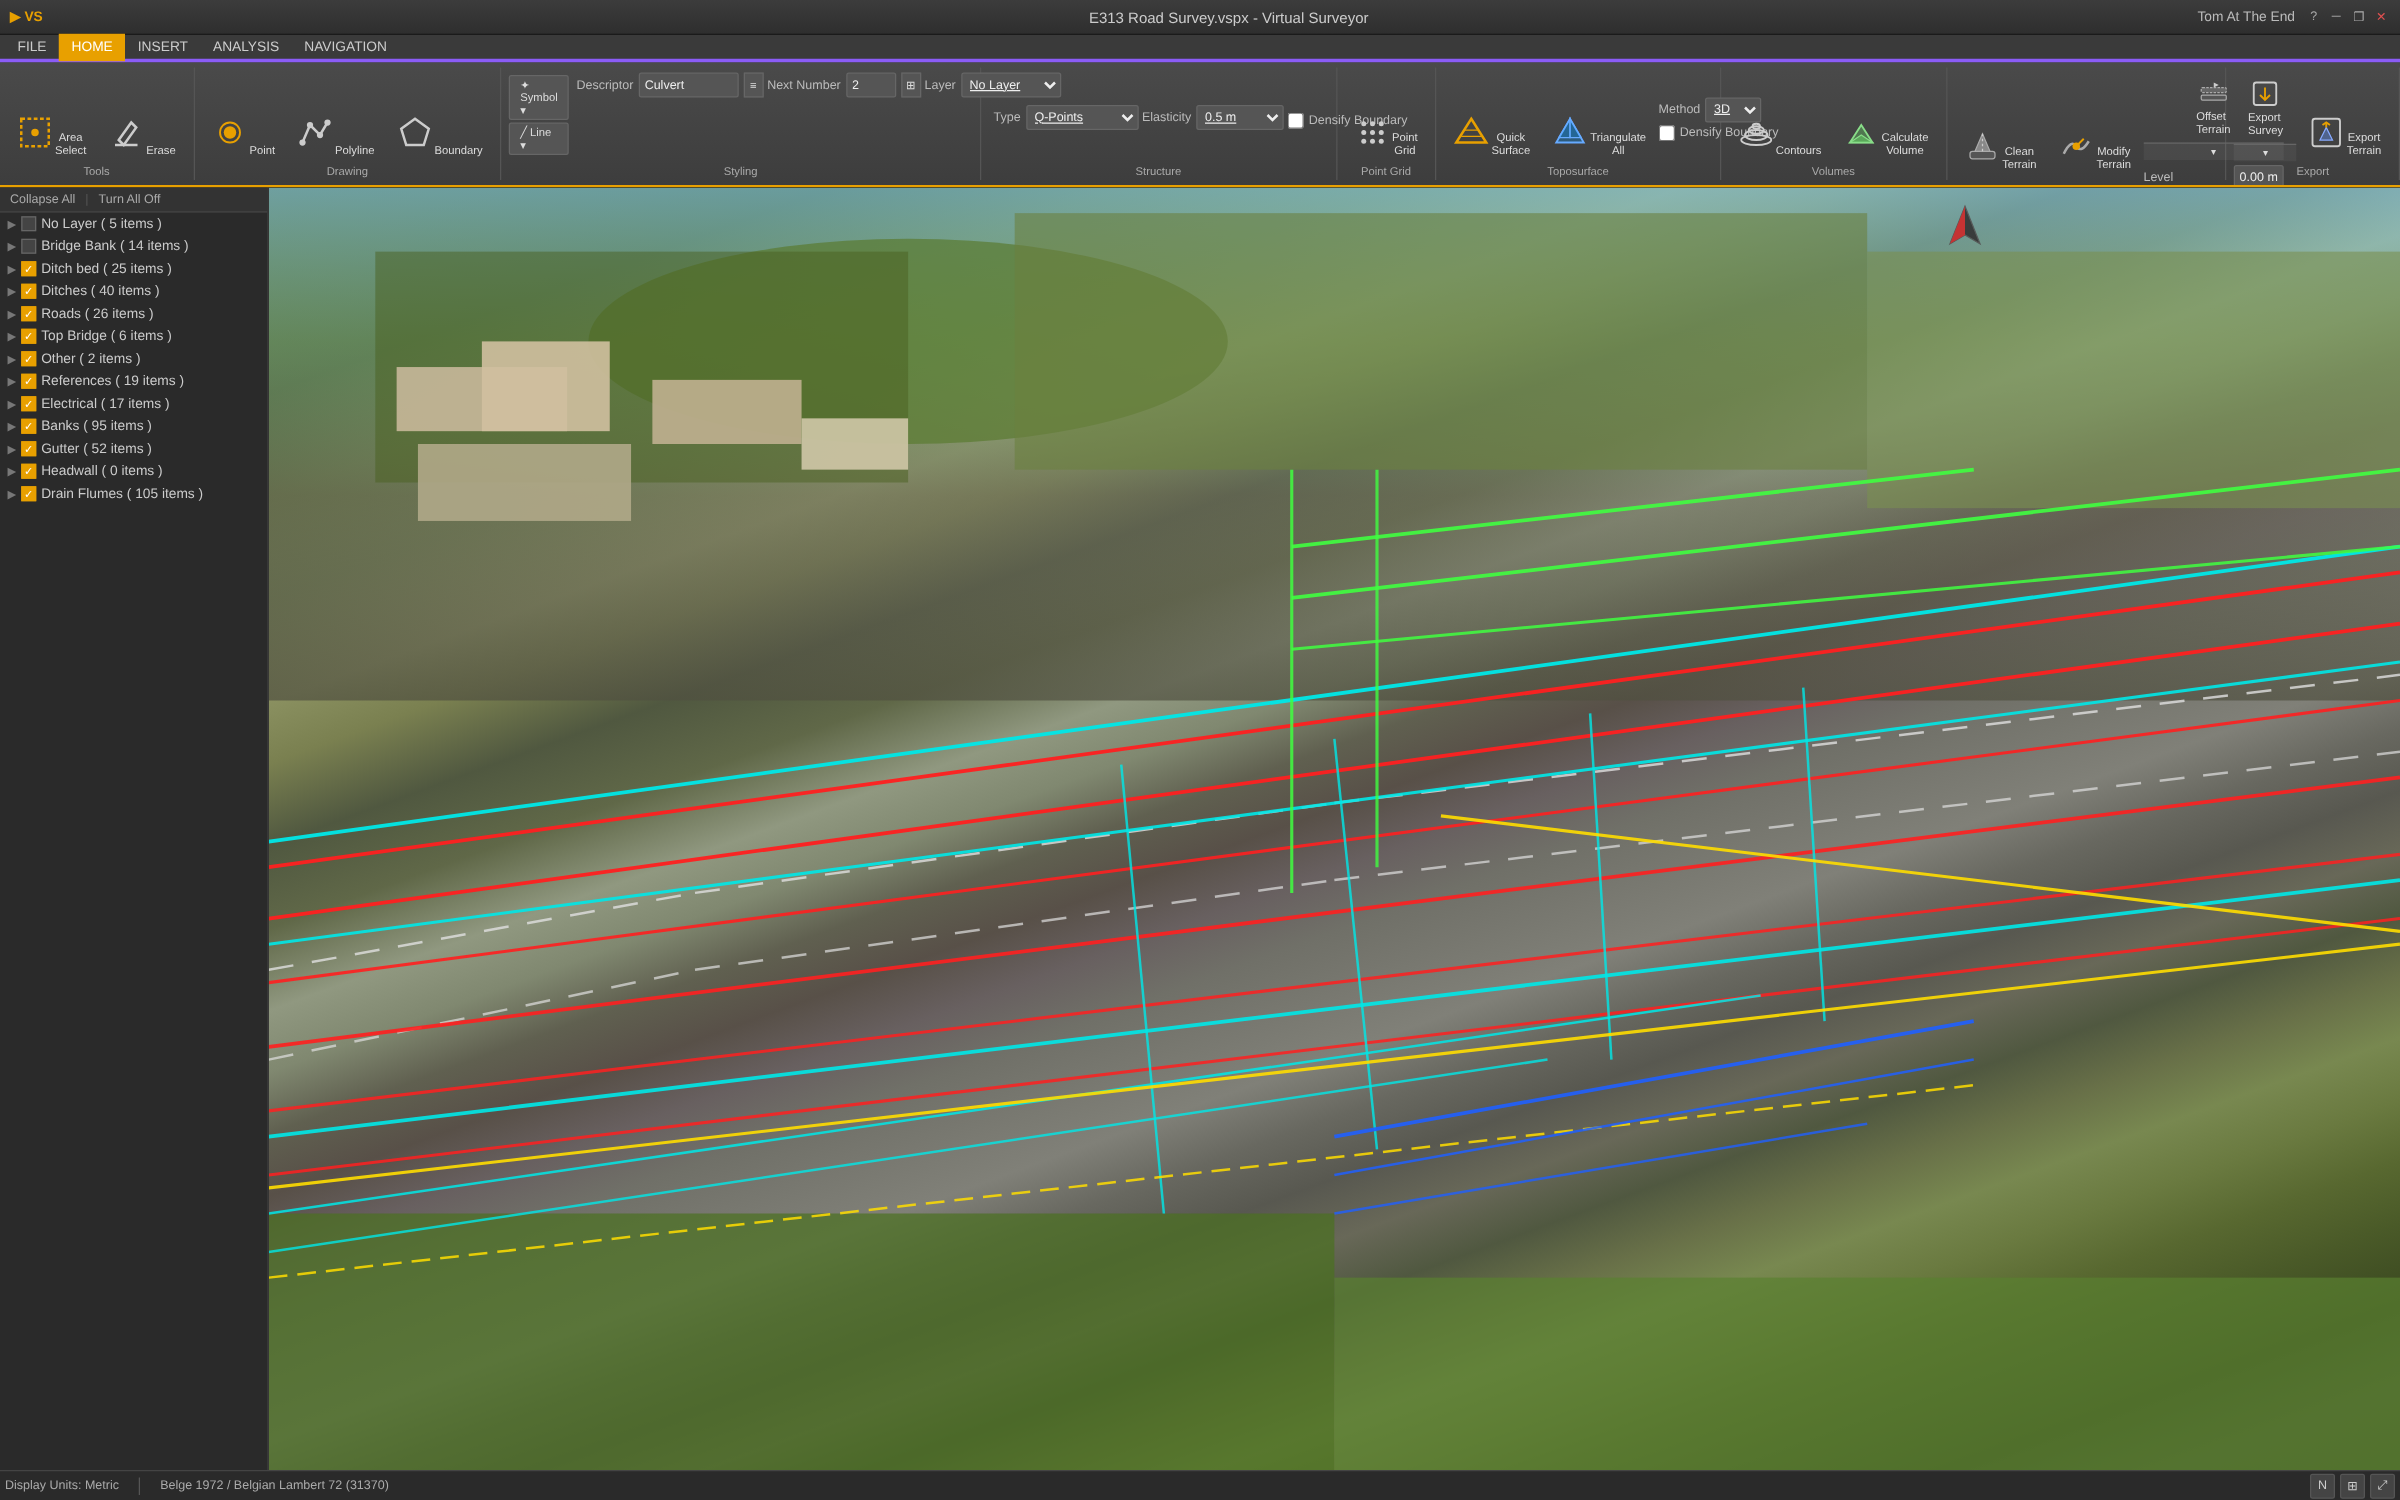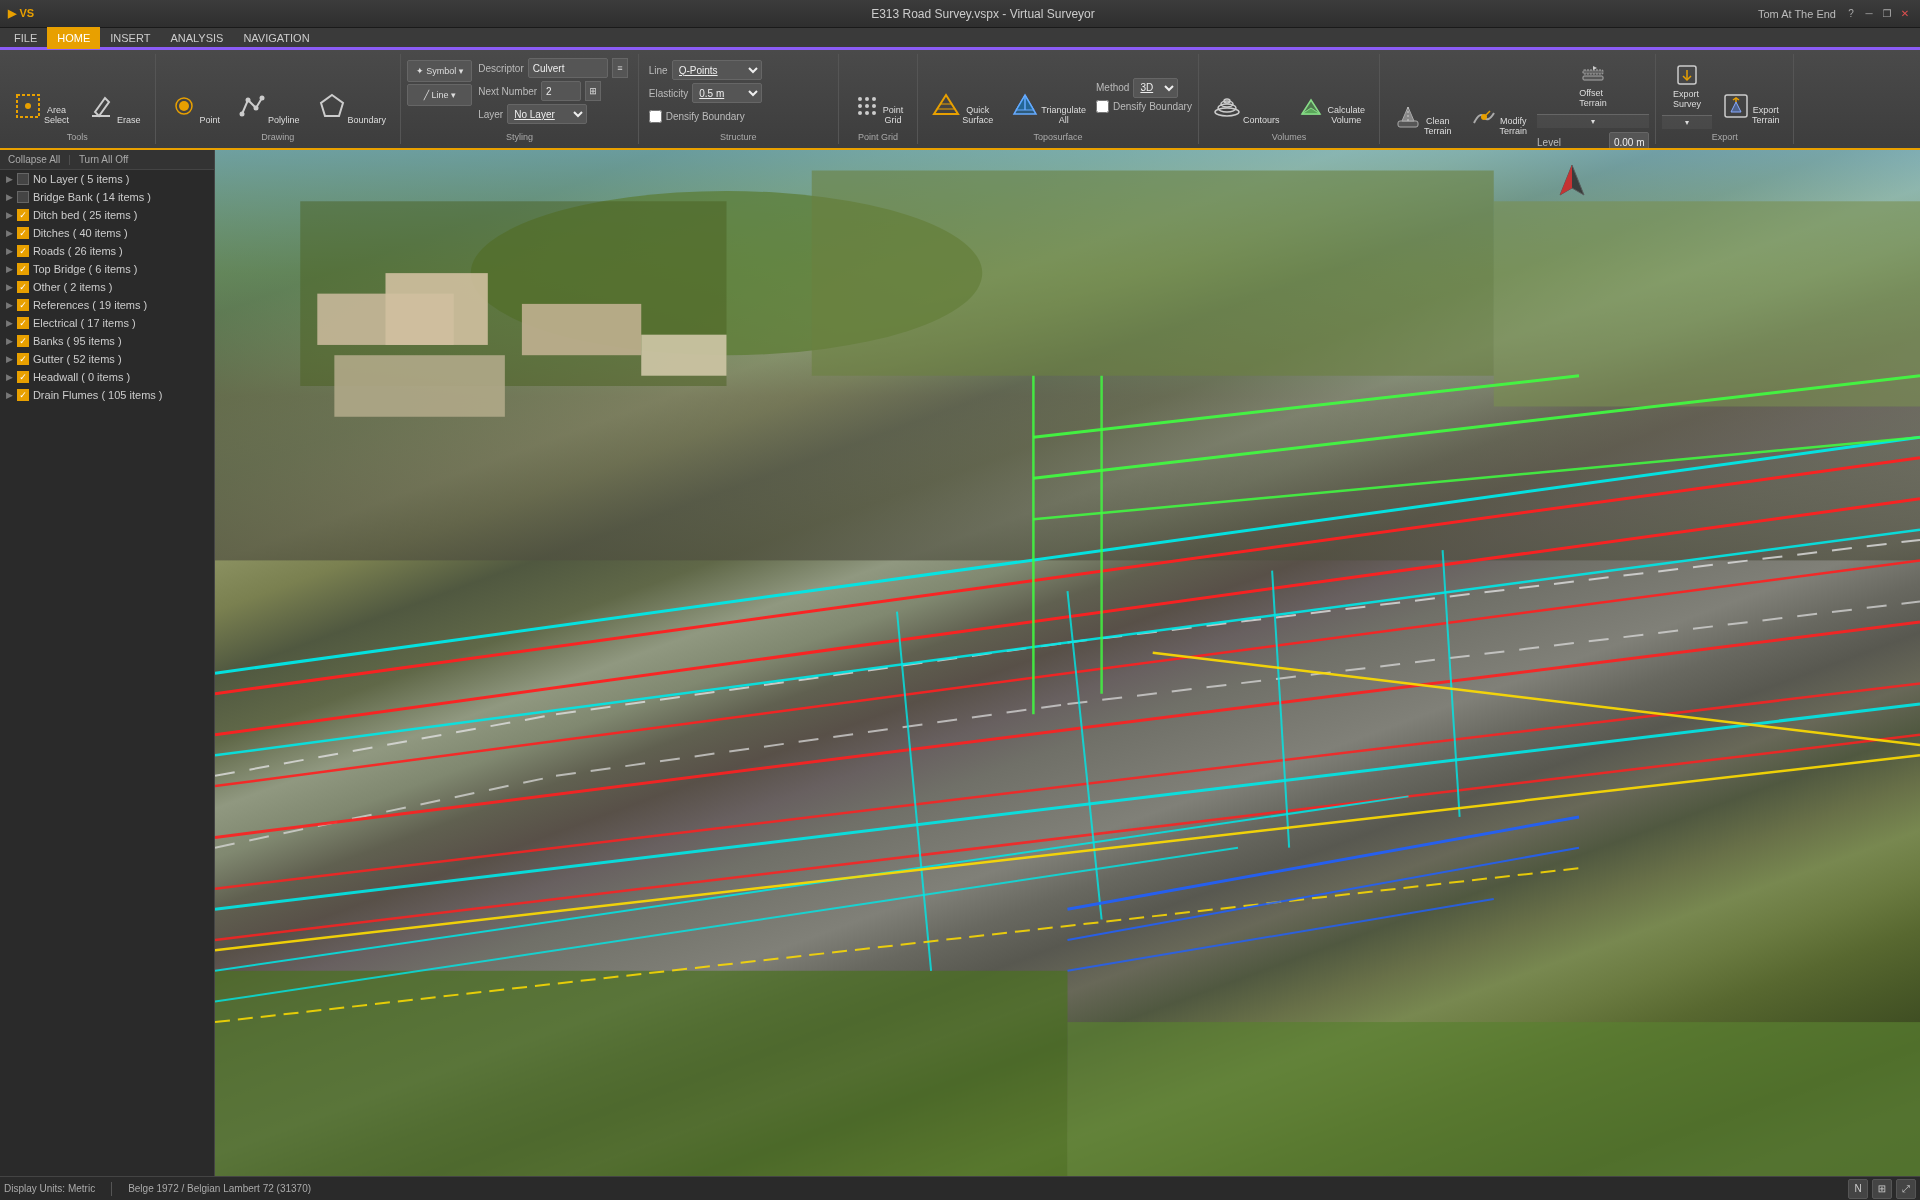--- a/index.html
+++ b/index.html
@@ -82,21 +82,21 @@
       cursor: pointer;
       border-radius: 2px;
       font-size: 9px;
       color: #ddd;
       gap: 1px;
       min-height: 22px;
     }
 
     .ribbon-form {
       display: flex;
-      flex-direction: column;
+      flex-direction: row;
       gap: 3px;
       padding: 2px 4px;
       flex: 1;
     }
     .ribbon-row {
       display: flex;
       align-items: center;
       gap: 4px;
     }
     .ribbon-label { font-size: 10px; color: #bbb; white-space: nowrap; }
@@ -424,21 +424,21 @@
           </select>
         </div>
       </div>
     </div>
     <div class="ribbon-group-label">Styling</div>
   </div>
 
   <div class="ribbon-group" style="min-width:200px;">
     <div class="ribbon-form" style="padding-top:4px;">
       <div class="ribbon-row">
-        <span class="ribbon-label">Line</span>
+        <span class="ribbon-label">Type</span>
         <select class="ribbon-select" style="width:90px;">
           <option>Q-Points</option>
         </select>
       </div>
       <div class="ribbon-row">
         <span class="ribbon-label">Elasticity</span>
         <select class="ribbon-select" style="width:70px;">
           <option>0.5 m</option>
         </select>
       </div>

